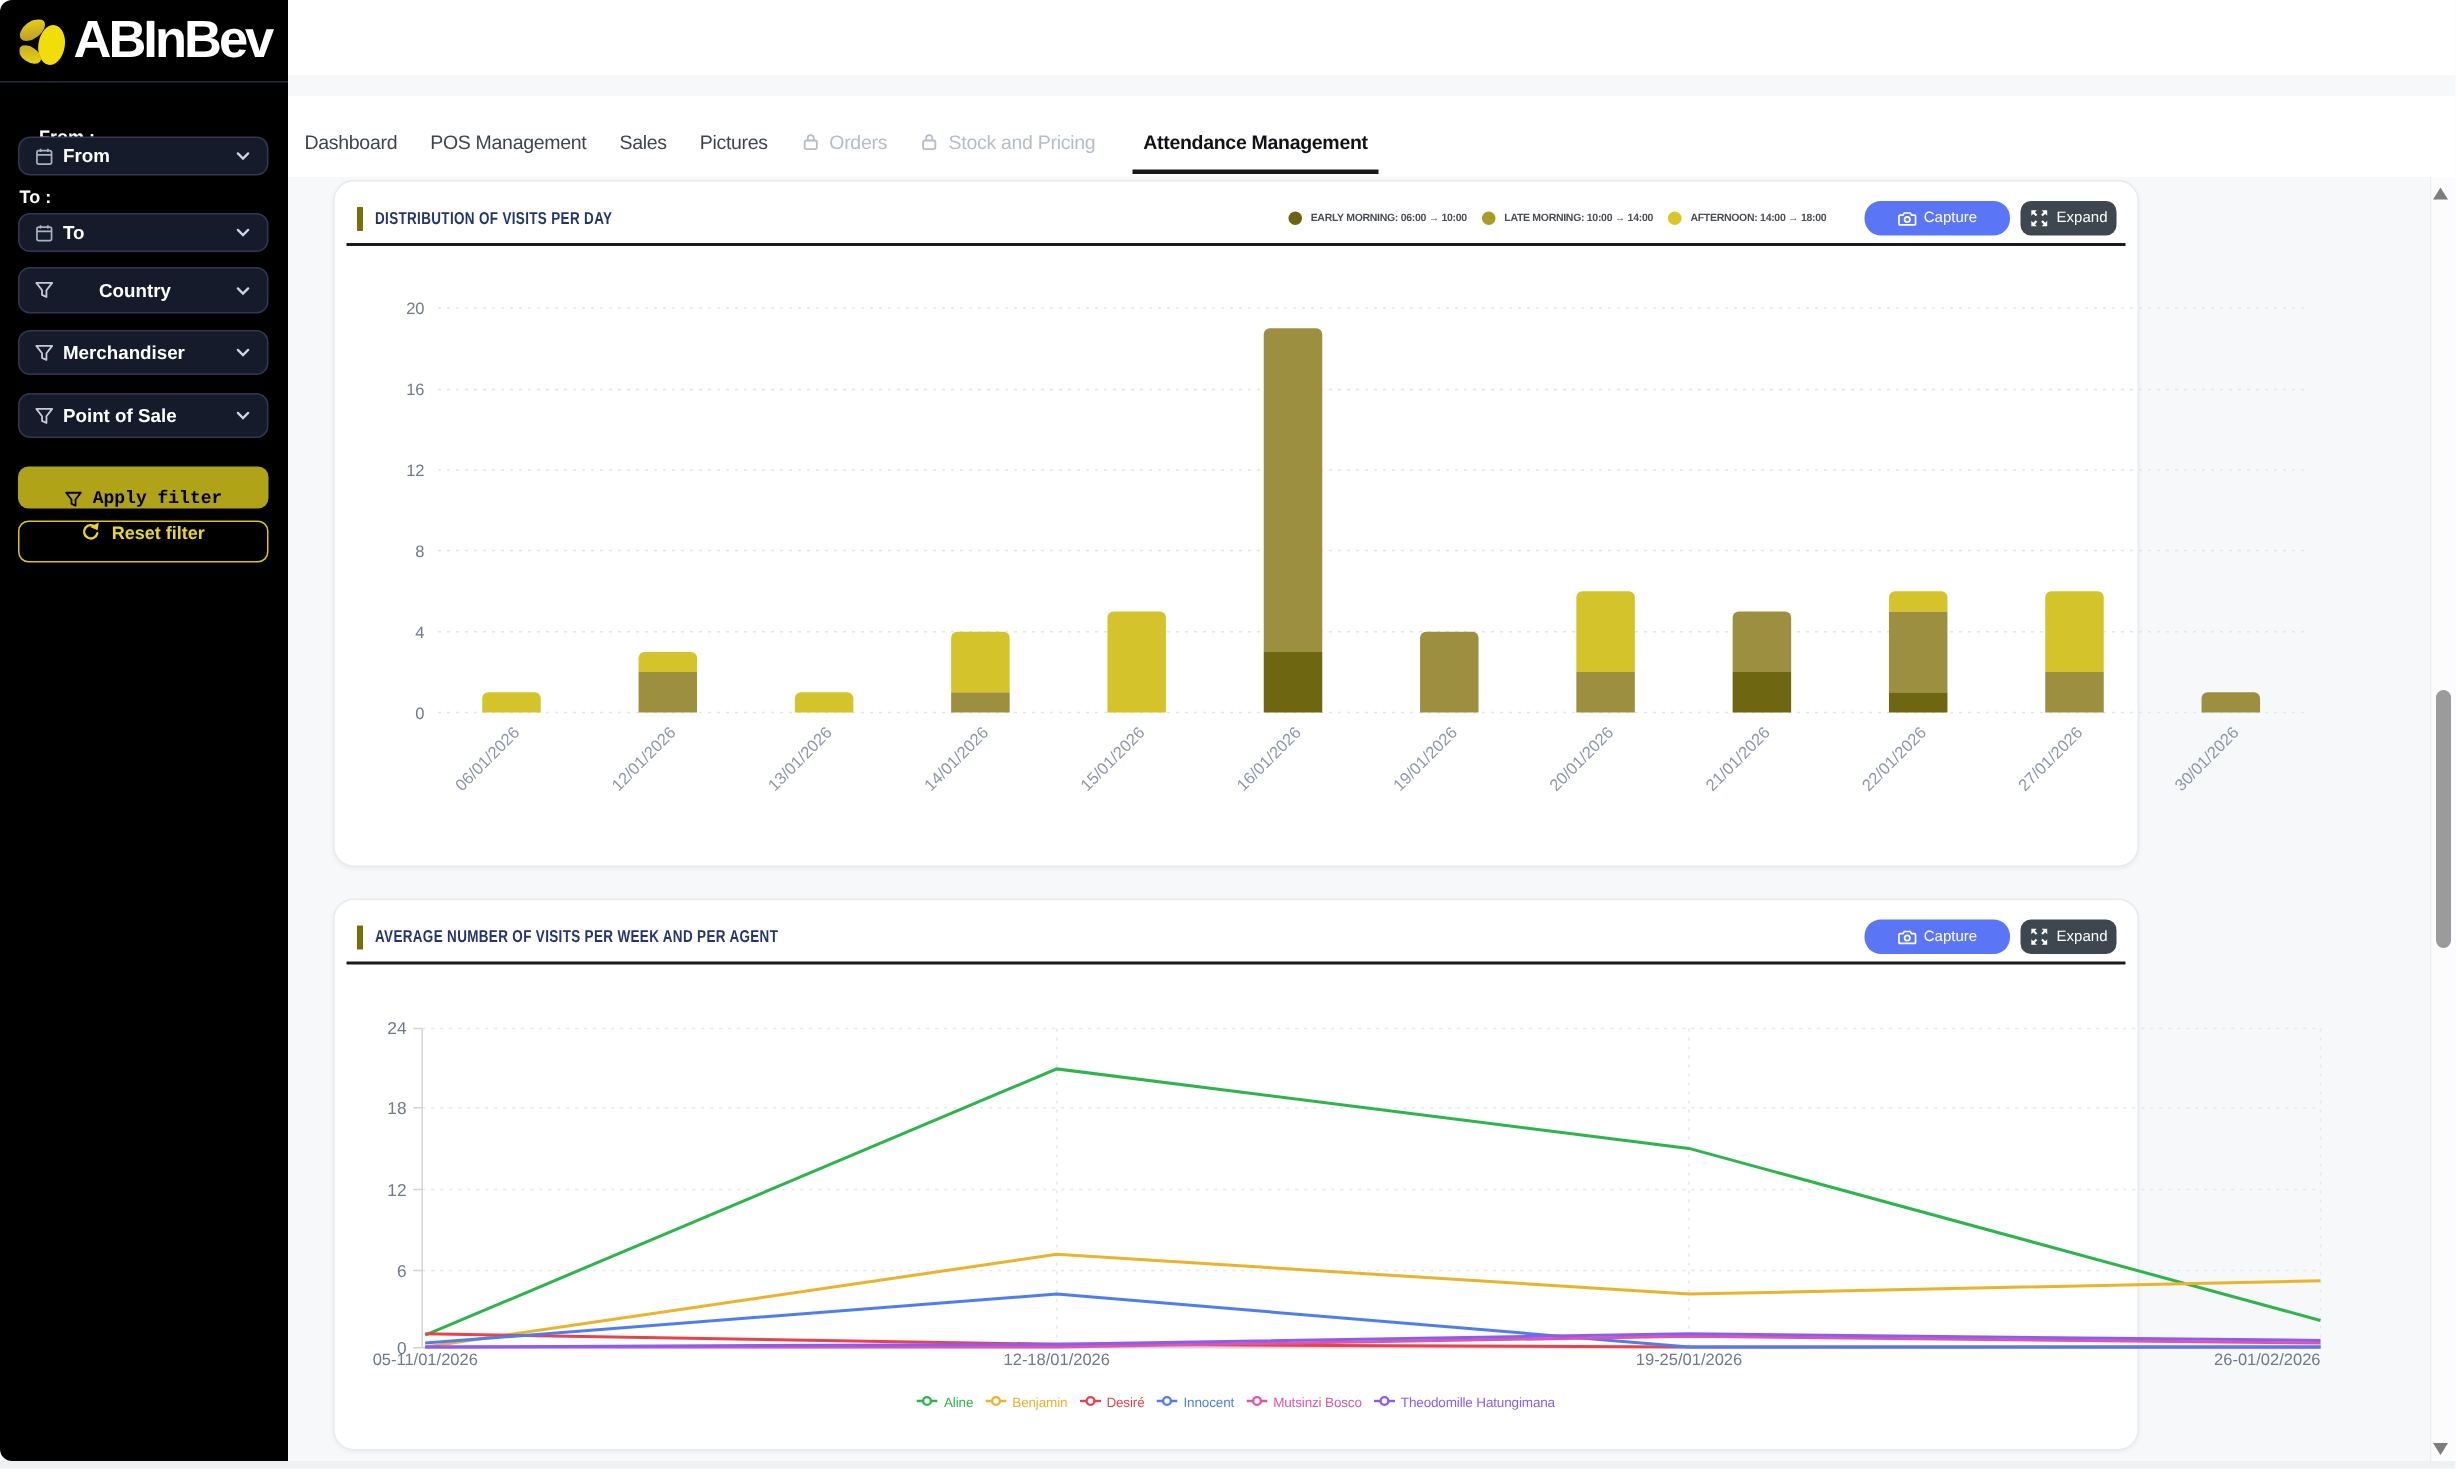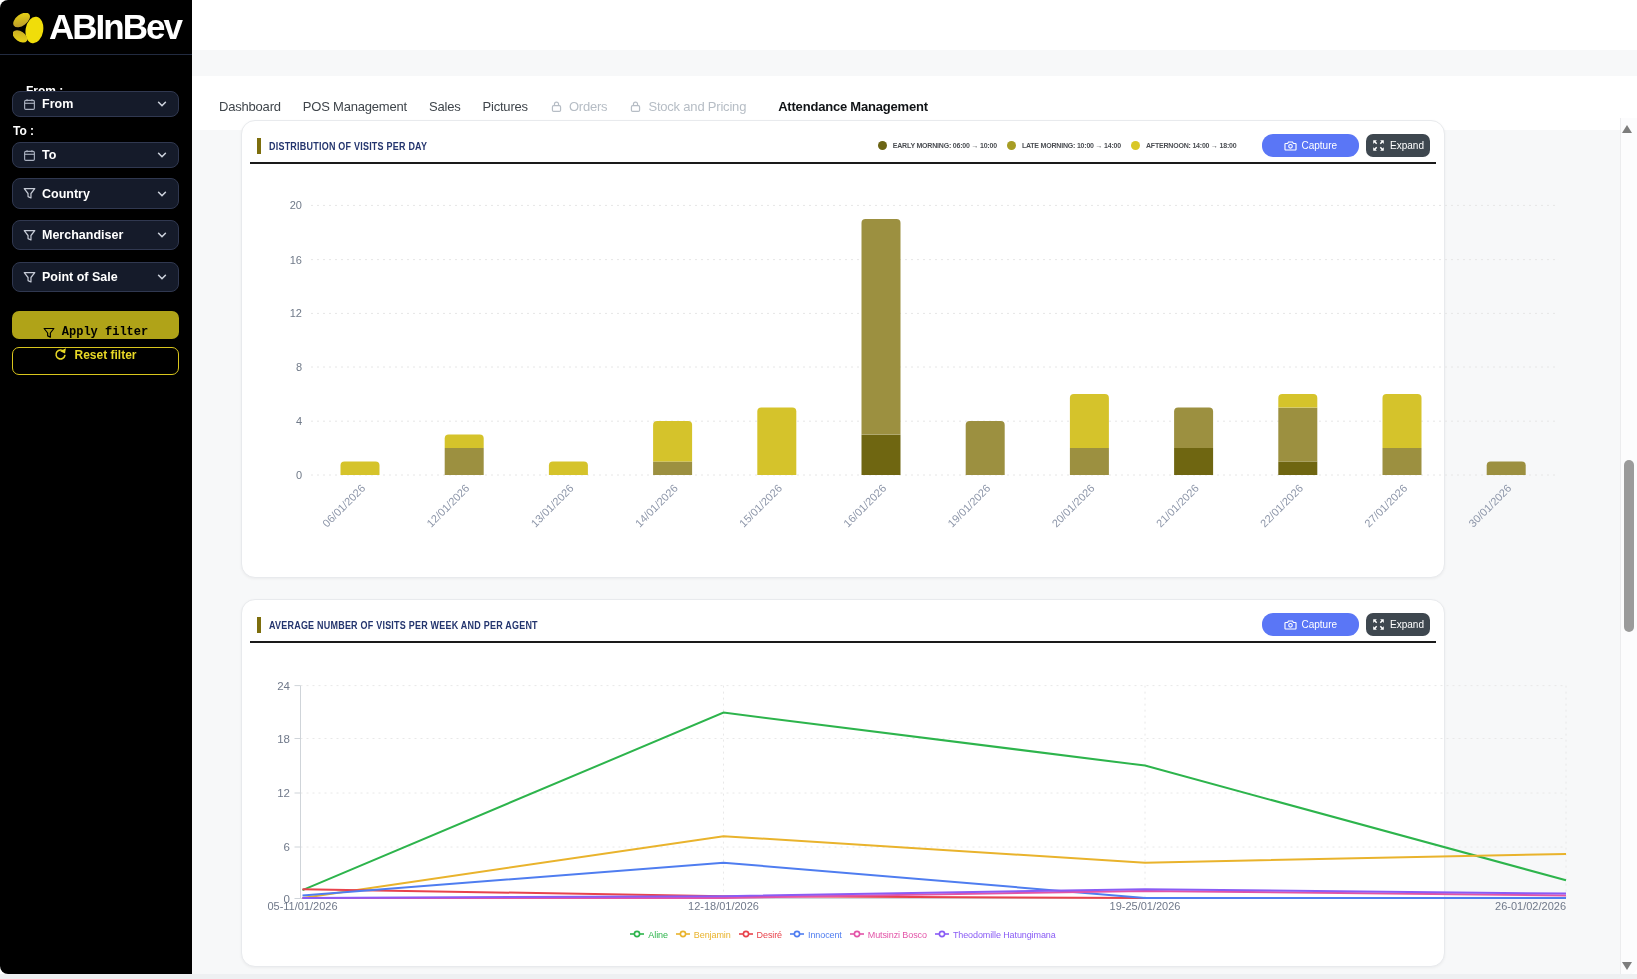--- a/index.html
+++ b/index.html
@@ -12,34 +12,34 @@
 #logo .word { position:absolute; left:49px; top:7px; color:#fff; font-size:35px; font-weight:bold; letter-spacing:-2px; }
 .slabel { position:absolute; left:13px; color:#fff; font-size:12px; font-weight:bold; }
 .sel { position:absolute; left:12px; width:167px; background:#151b2a; border:1px solid #303850; border-radius:8px; display:flex; align-items:center; padding:0 10px; color:#fff; font-size:12.5px; font-weight:bold; }
 .sel .txt { margin-left:6px; }
 .sel .chev { margin-left:auto; }
 .btn-apply { position:absolute; left:12px; top:311px; width:167px; height:28px; background:#b0a318; border:none; border-radius:7px; color:#000; font-size:12px; font-weight:bold; display:flex; align-items:flex-end; justify-content:center; gap:7px; font-family:Liberation Mono, monospace; }
 .btn-reset { position:absolute; left:12px; top:347px; width:167px; height:28px; background:transparent; border:1.5px solid #d9c61d; border-radius:7px; color:#e8d826; font-size:12px; font-weight:bold; display:flex; align-items:flex-start; justify-content:center; gap:7px; font-family:"Liberation Sans",sans-serif; }
 
 #main { left:192px; top:0; width:1445px; height:974px; background:#f7f8f9; border-radius:0 0 8px 0; }
 #topbar { left:192px; top:0; width:1445px; height:50px; background:#fff; }
-#tabs { left:192px; top:76px; width:1445px; height:54px; background:#fff; display:flex; align-items:stretch; padding-left:16px;text-align:right; }
+#tabs { left:192px; top:64px; width:1445px; height:54px; background:#fff; display:flex; align-items:stretch; padding-left:0;text-align:right; }
 .tab { display:flex; align-items:center; gap:6px; margin:0 7px; padding:7px 4px 0; font-size:13px; letter-spacing:-0.2px; color:#3f454b; position:relative; }
 .tab.dis { color:#b6bdc5; }
 .tab.active { color:#101316; font-weight:bold; margin-left:17px; }
 .tab.active:after { content:""; position:absolute; left:-3px; right:-3px; bottom:2px; height:3px; background:#1a1a1a; }
 #bstrip { left:0; top:974px; width:1637px; height:5px; background:#eef0f2; }
 
 #scrollcol { left:1620px; top:118px; width:17px; height:856px; background:#fcfcfd; border-left:1px solid #ececee; border-radius:0 0 8px 0; }
 #sthumb { left:1624px; top:460px; width:10px; height:172px; background:#9b9b9b; border-radius:5px; }
 .sarrow { width:0; height:0; position:absolute; }
 #sup { left:1622px; top:125px; border-left:5px solid transparent; border-right:5px solid transparent; border-bottom:8px solid #7d7d7d; }
 #sdown { left:1622px; top:962px; border-left:5px solid transparent; border-right:5px solid transparent; border-top:8px solid #7d7d7d; }
 
-.card { position:absolute; left:241px; width:1204px; background:#fff; border:1px solid #e8eaed; border-radius:14px; box-shadow:0 1px 3px rgba(0,0,0,.05); }
+.card { position:absolute; left:222px; width:1204px; background:#fff; border:1px solid #e8eaed; border-radius:14px; box-shadow:0 1px 3px rgba(0,0,0,.05); }
 #card1 { top:120px; height:458px; }
 #card2 { top:599px; height:368px; }
 .chead { position:absolute; left:8px; right:8px; top:0; height:43px; padding-top:8px; border-bottom:2px solid #1a1a1a; display:flex; align-items:center; }
 .accent { width:4px; height:16px; background:#7d6e0d; margin-left:7px; }
 .ctitle { margin-left:8px; font-size:11.5px; font-weight:bold; color:#24356e; letter-spacing:.3px; transform:scaleX(0.78); transform-origin:left center; white-space:nowrap; }
 .hlegend { display:flex; align-items:center; margin-left:auto; gap:10px; }
 .hli { display:flex; align-items:center; gap:6px; font-size:7px; font-weight:bold; color:#4a4d52; letter-spacing:-0.2px; }
 .dot { width:9px; height:9px; border-radius:50%; }
 .btns { display:flex; align-items:center; gap:7px; margin-left:25px; margin-right:6px; }
 .btn-cap { height:23px; padding:0 22px; background:#5a76f6; border:none; border-radius:11px; color:#fff; font-size:10px; display:flex; align-items:center; gap:5px; font-family:"Liberation Sans",sans-serif; }
@@ -88,21 +88,21 @@
         <rect x="2" y="3" width="12" height="11" rx="1.5"></rect>
         <line x1="2" y1="6.5" x2="14" y2="6.5"></line>
         <line x1="5" y1="1.5" x2="5" y2="4"></line>
         <line x1="11" y1="1.5" x2="11" y2="4"></line>
       </svg>
     <span class="txt">To</span>
     <svg class="chev" width="12" height="12" viewBox="0 0 14 14" fill="none" stroke="#cfd4de" stroke-width="1.8" stroke-linecap="round">
         <path d="M3 5 L7 9 L11 5"></path>
       </svg>
   </div>
-  <div class="sel" style="top:178px; height:31px;">
+  <div class="sel" style="top:178px; height:31px;gap:24px;">
     <svg width="13" height="13" viewBox="0 0 16 16" fill="none" stroke="#c6cbd6" stroke-width="1.5" stroke-linejoin="round">
         <path d="M1.5 2 H14.5 L9.8 8 V13.5 L6.2 11.8 V8 Z"></path>
       </svg>
     <span class="txt">Country</span>
     <svg class="chev" width="12" height="12" viewBox="0 0 14 14" fill="none" stroke="#cfd4de" stroke-width="1.8" stroke-linecap="round">
         <path d="M3 5 L7 9 L11 5"></path>
       </svg>
   </div>
   <div class="sel" style="top:220px; height:30px;">
     <svg width="13" height="13" viewBox="0 0 16 16" fill="none" stroke="#c6cbd6" stroke-width="1.5" stroke-linejoin="round">

